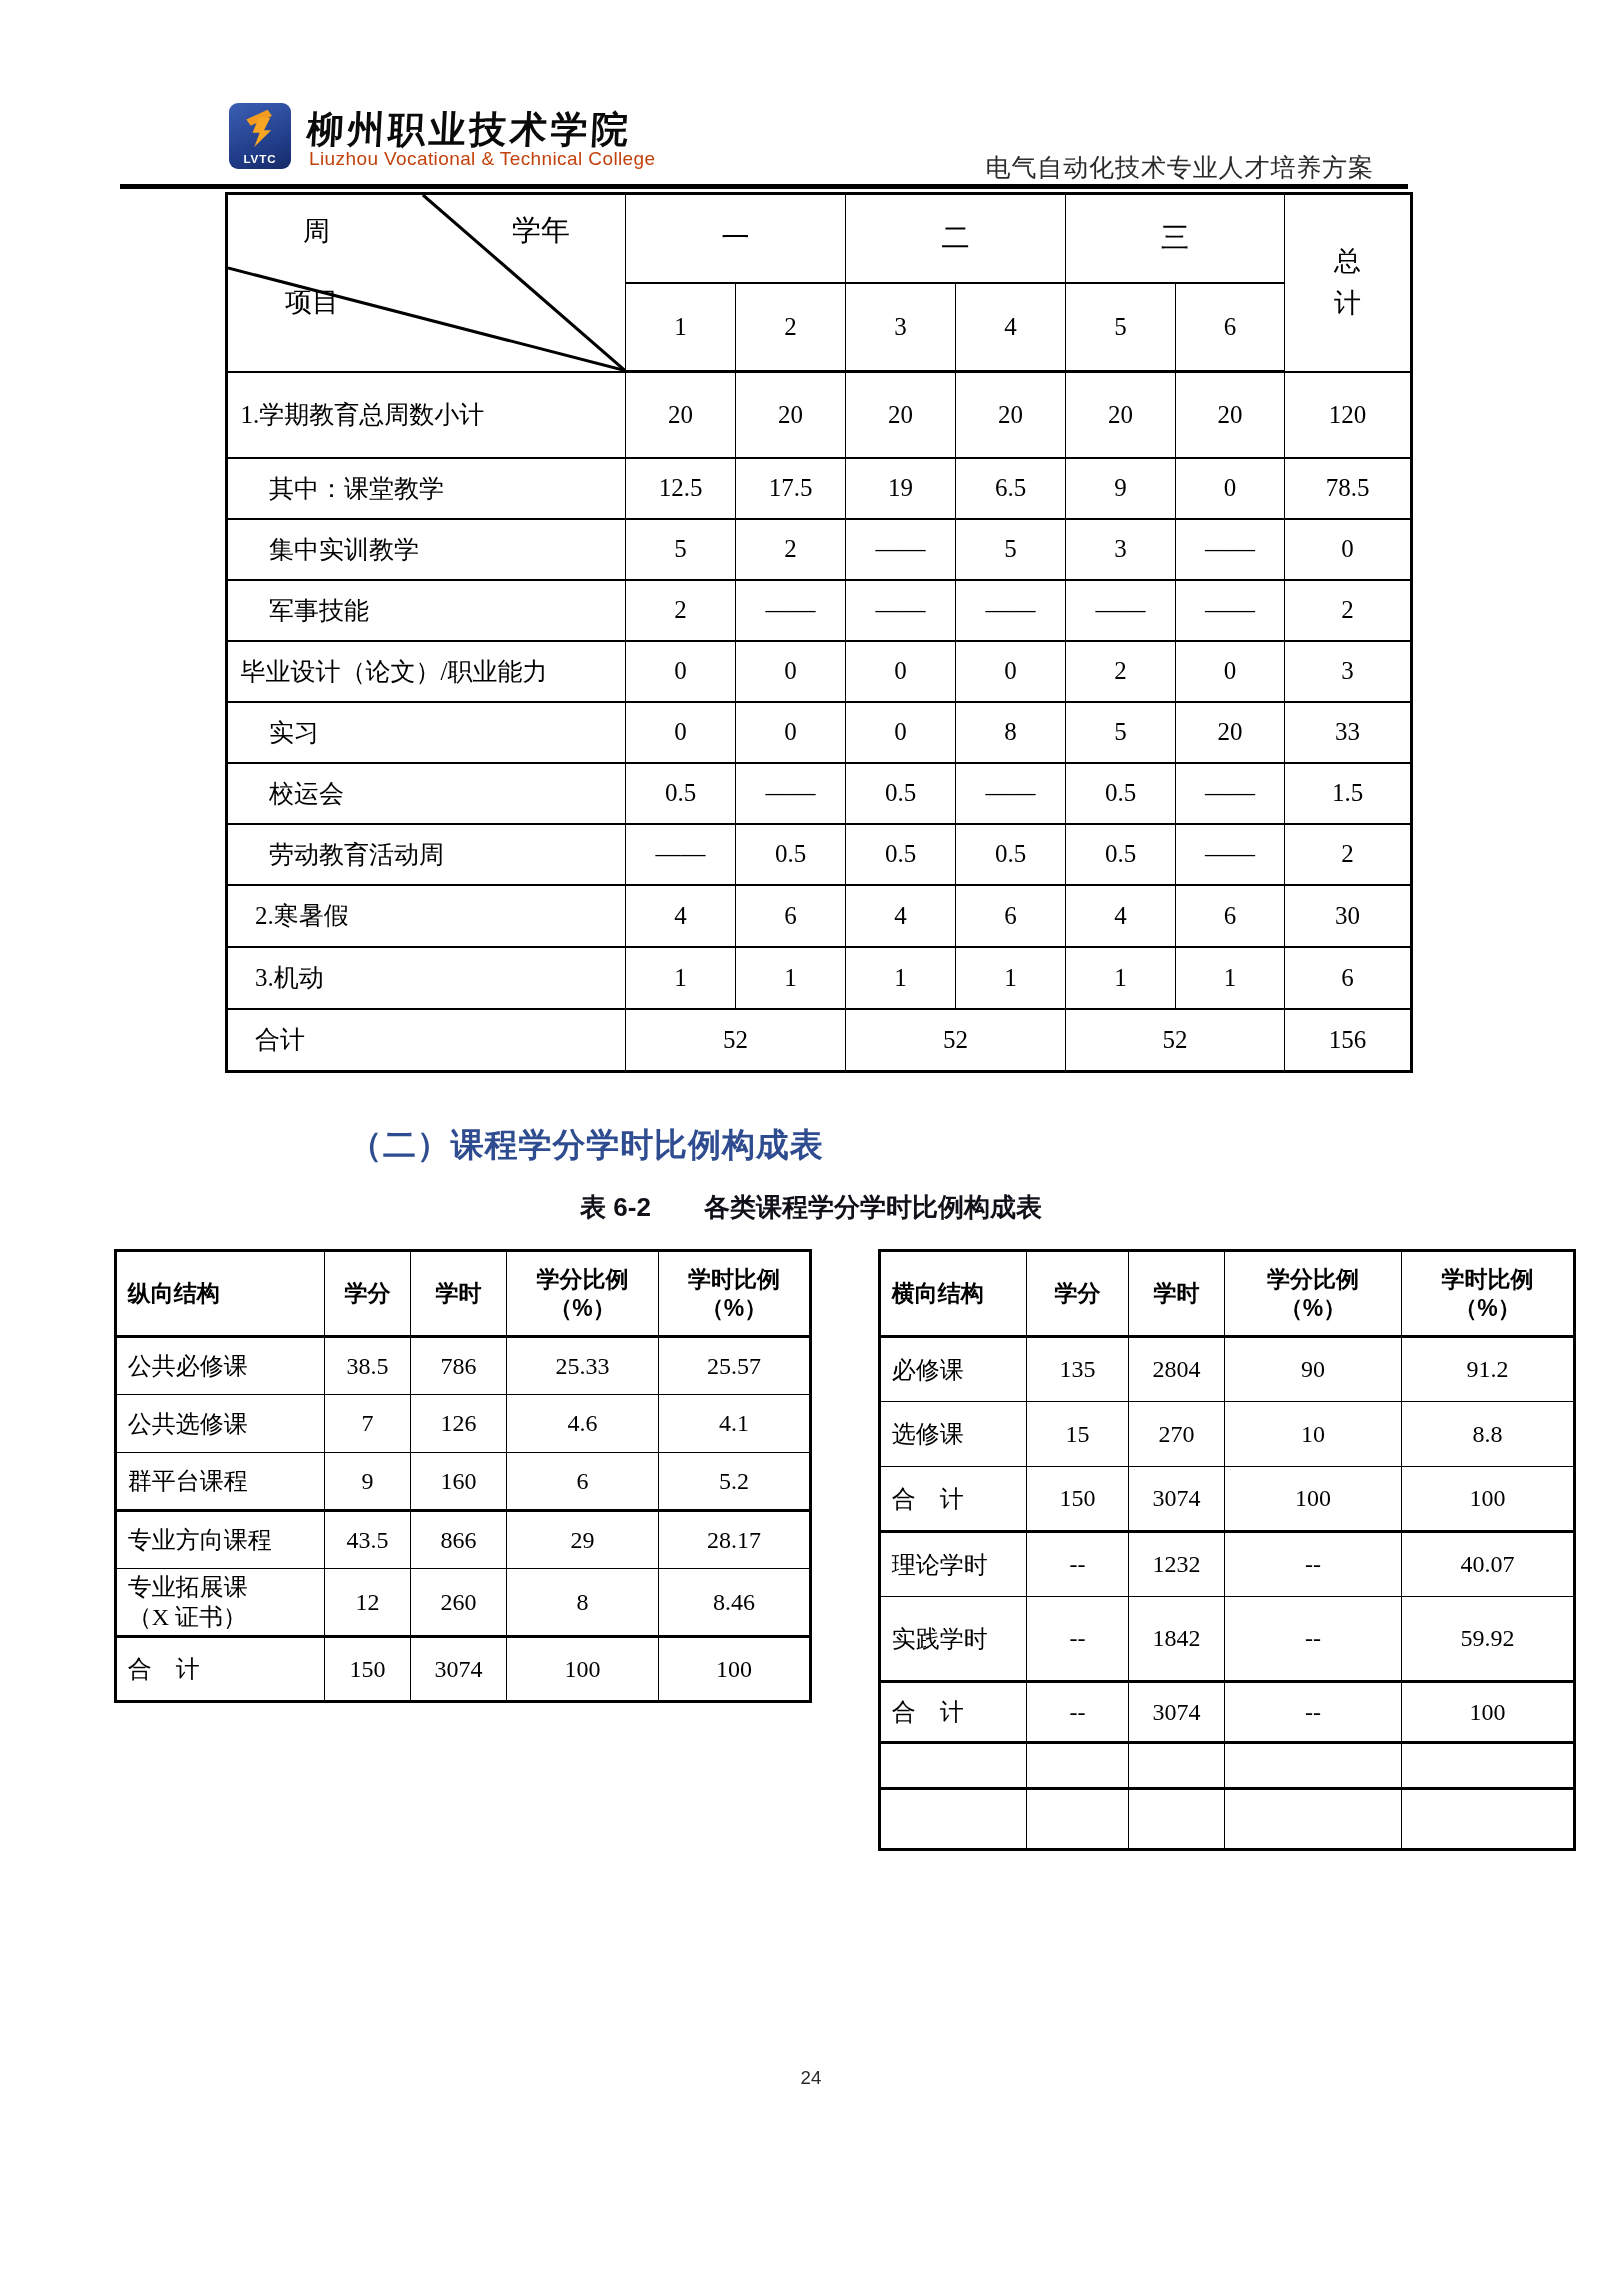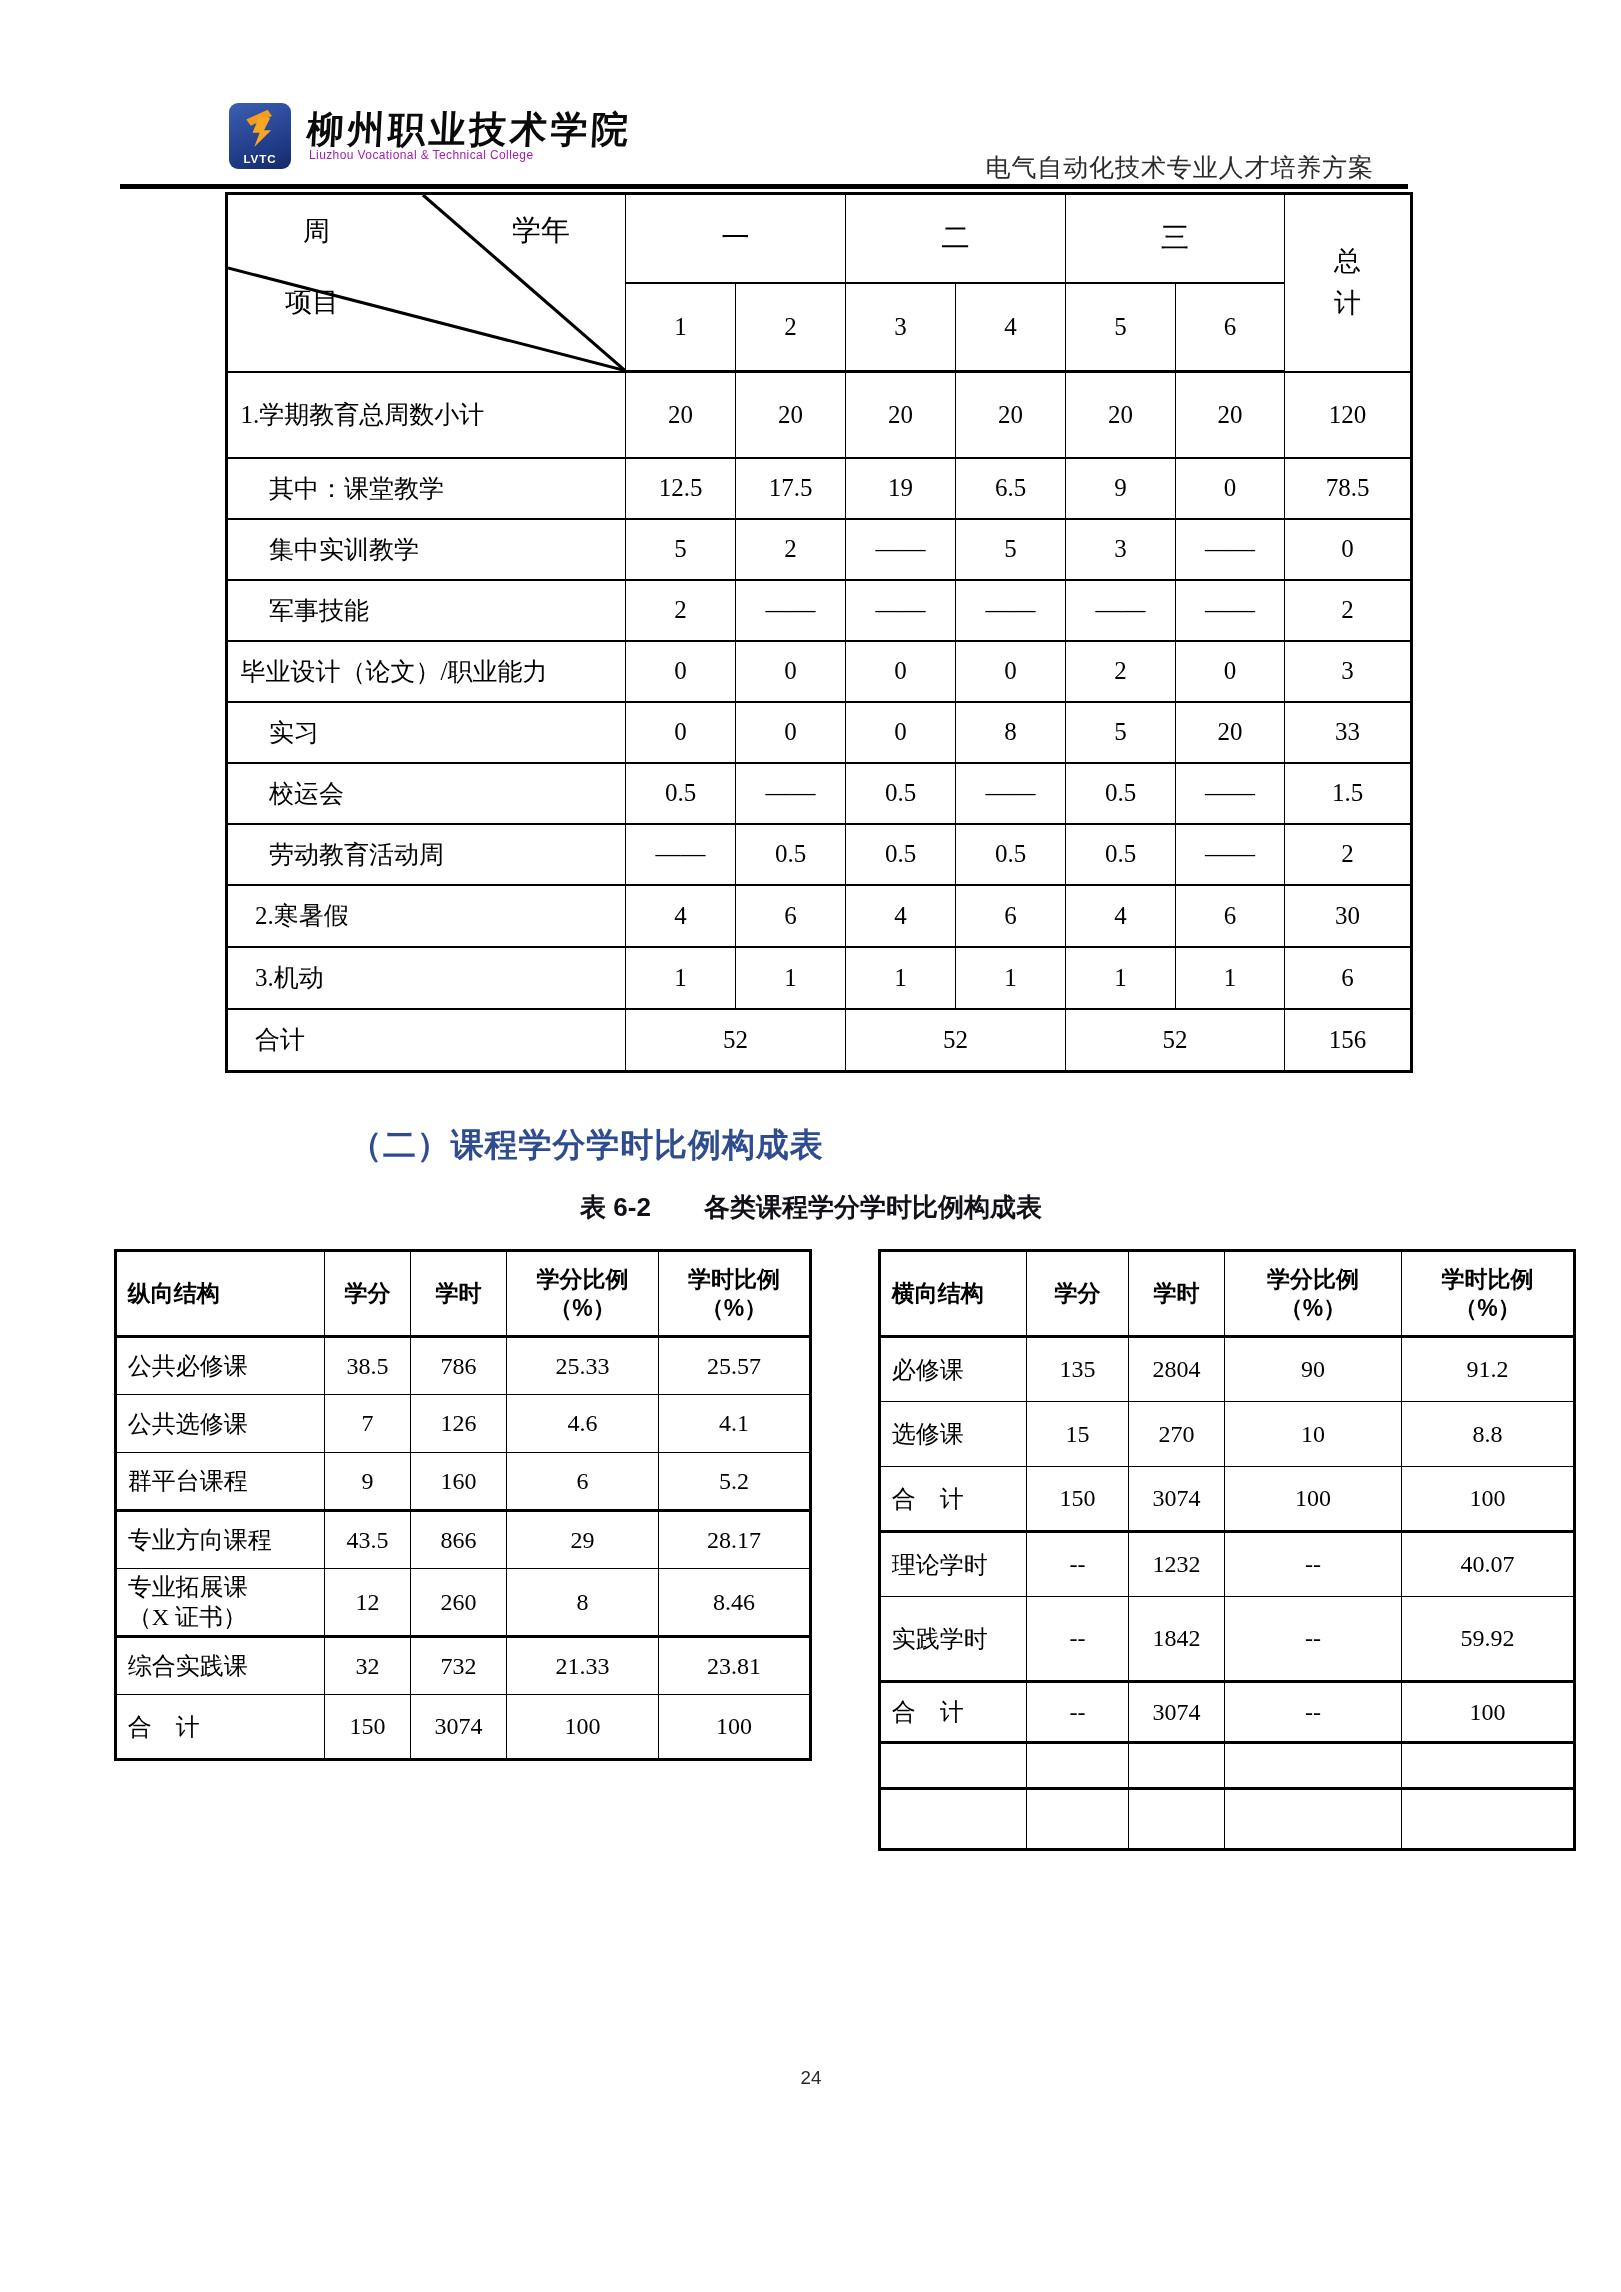--- a/index.html
+++ b/index.html
@@ -16,21 +16,21 @@
   }
   #logo .glyph{position:absolute;top:3.6px;left:0;right:0;display:flex;justify-content:center;}
   #logo .abbr{color:#fff;font-family:"Liberation Sans","DejaVu Sans",sans-serif;
     font-size:11.6px;font-weight:bold;letter-spacing:0.9px;margin-bottom:4.5px;}
   .school-cn{
     position:absolute;left:307px;top:105px;font-size:37px;font-weight:bold;
     letter-spacing:3.6px;color:#0a0a0a;font-family:"Liberation Serif","DejaVu Serif",serif;
     transform:skewX(-3deg);
   }
   .school-en{
-    position:absolute;left:309px;top:148px;font-size:12px;color:#a21caf;
+    position:absolute;left:309px;top:148px;font-size:19px;color:#c2410c;
     font-family:"Liberation Sans","DejaVu Sans",sans-serif;letter-spacing:0.4px;
   }
   .doc-title{
     position:absolute;right:248px;top:151px;font-size:25px;color:#2b2b2b;
     font-family:"Liberation Sans","DejaVu Sans",sans-serif;letter-spacing:0.9px;
   }
   .header-rule{position:absolute;left:120px;top:184px;width:1288px;height:4.5px;background:#000;}
 
   
   table{border-collapse:collapse;table-layout:fixed;}
@@ -314,27 +314,20 @@
         <td>28.17</td>
       </tr>
       <tr class="rtall thick">
         <td class="hl pre">专业拓展课
 （X 证书）</td>
         <td>12</td>
         <td>260</td>
         <td>8</td>
         <td>8.46</td>
       </tr>
-      <tr class="r">
-        <td class="hl pre">综合实践课</td>
-        <td>32</td>
-        <td>732</td>
-        <td>21.33</td>
-        <td>23.81</td>
-      </tr>
       <tr class="rlast">
         <td class="hl pre">合　计</td>
         <td>150</td>
         <td>3074</td>
         <td>100</td>
         <td>100</td>
       </tr>
     </tbody>
       </table>
   </div>

